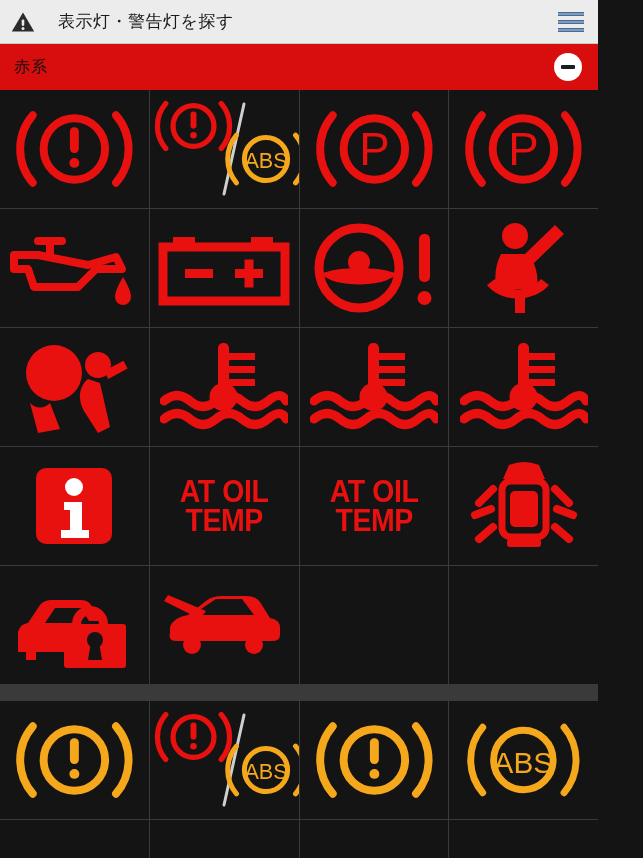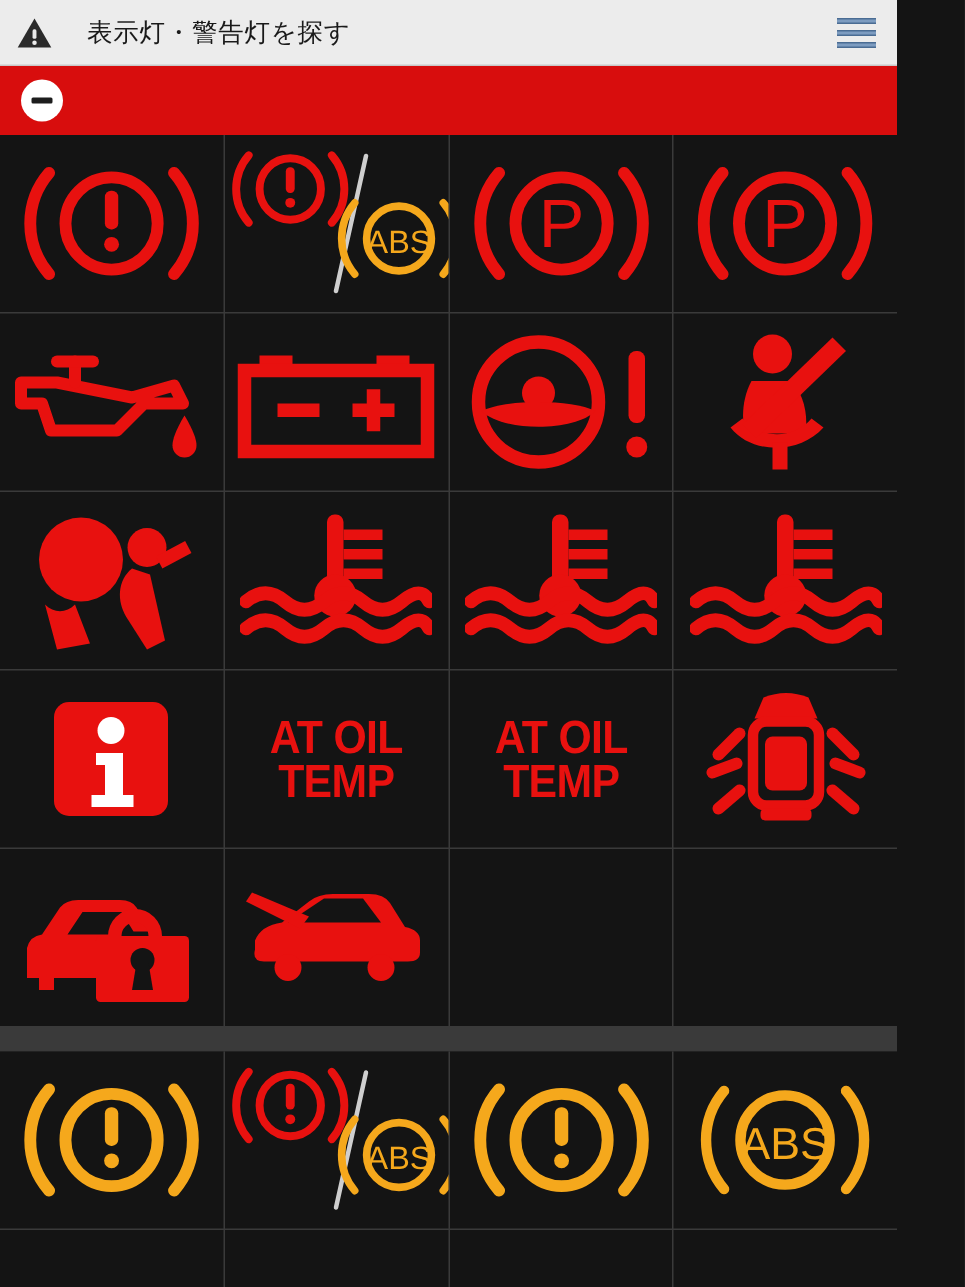--- a/index.html
+++ b/index.html
@@ -143,20 +143,21 @@
     <div class="app-title">表示灯・警告灯を探す</div>
     <div class="menu-icon">
       <span></span>
       <span></span>
       <span></span>
     </div>
   </div>
 
   <div id="sections-host">
       <div class="section-bar red">
+        <div class="section-title">赤系</div>
         <div class="collapse-btn">
           <i></i>
         </div>
       </div>
       <div class="icon-grid">
         <div class="icon-cell">
           <svg width="150" height="100" viewBox="0 0 150 100">
             <g transform="scale(1)" fill="none" stroke="#e8110f" stroke-width="8" stroke-linecap="round">
               <circle cx="75" cy="50" r="31"></circle>
               <path d="M33 16 A 52 52 0 0 0 33 84"></path>

